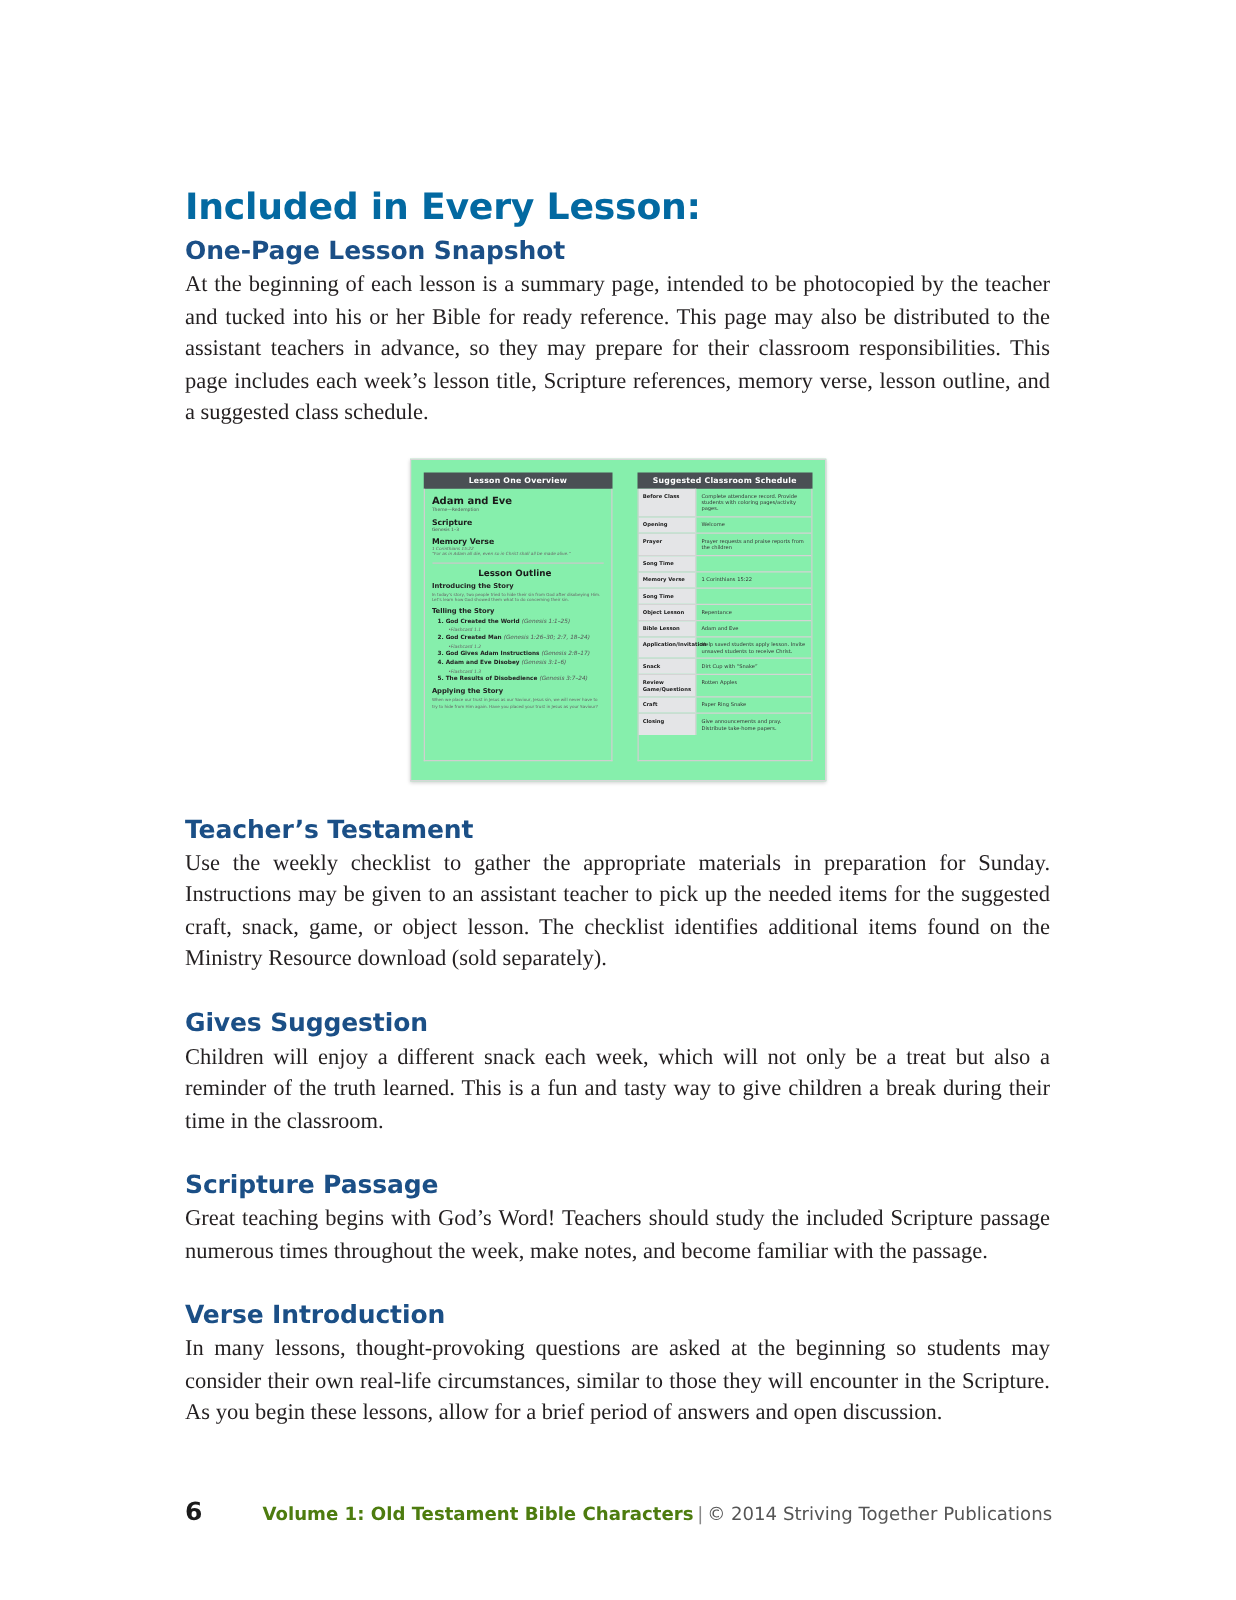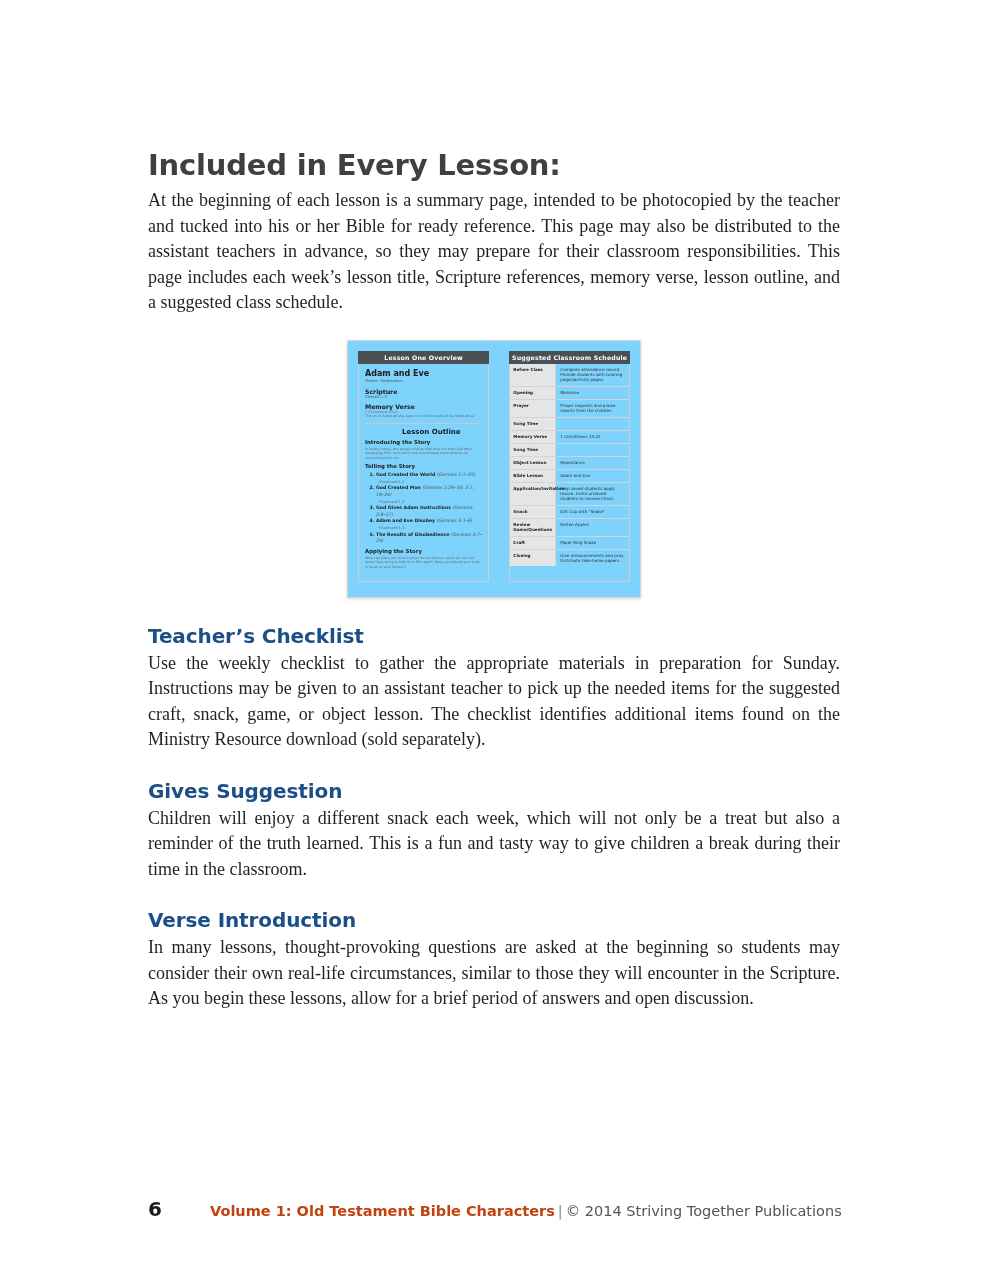--- a/index.html
+++ b/index.html
@@ -24,21 +24,21 @@
   .content {
     position: absolute;
     left: 148px;
     top: 148px;
     width: 692px;
   }
   h1.main-title {
     font-family: "DejaVu Sans", sans-serif;
     font-weight: bold;
     font-size: 29px;
-    color: #404040;
+    color: #0369a1;
     margin: 0 0 6px 0;
     letter-spacing: -0.2px;
   }
   h2.section-head {
     font-family: "DejaVu Sans", sans-serif;
     font-weight: bold;
     font-size: 20px;
     color: #1b4f86;
     margin: 0 0 3px 0;
     letter-spacing: -0.1px;
@@ -55,23 +55,23 @@
     color: #231f20;
   }
 
   
   .figure-wrap {
     margin-top: 24px;
     display: flex;
     justify-content: center;
   }
   .figure {
-    width: 294px;
+    width: 333px;
     height: 258px;
-    background: #7dd3fc;
+    background: #86efac;
     border: 1px solid #d7d7d7;
     box-shadow: 0 1px 3px rgba(0,0,0,0.18);
     padding: 10px;
     box-sizing: border-box;
     display: flex;
     gap: 20px;
   }
   .fig-col-left { width: 160px; }
   .fig-col-right { width: 147px; }
   .fig-header {
@@ -203,32 +203,33 @@
   .page-number {
     font-size: 20px;
     font-weight: bold;
     color: #1a1a1a;
     width: 62px;
   }
   .footer-text {
     font-size: 14.5px;
     color: #3b3b3b;
   }
-  .footer-text .bold { font-weight: bold; color: #c2410c; }
+  .footer-text .bold { font-weight: bold; color: #4d7c0f; }
   .footer-text .sep { color: #8a8a8a; padding: 0 3px; }
   .footer-text .light { color: #555; }
 </style>
 </head>
 <body>
 
 <div class="page">
   <div class="content">
 
     <h1 class="main-title">Included in Every Lesson:</h1>
 
+    <h2 class="section-head">One-Page Lesson Snapshot</h2>
     <p class="body-text">At the beginning of each lesson is a summary page, intended to be photocopied by the teacher and tucked into his or her Bible for ready reference. This page may also be distributed to the assistant teachers in advance, so they may prepare for their classroom responsibilities. This page includes each week’s lesson title, Scripture references, memory verse, lesson outline, and a suggested class schedule.</p>
 
     <div class="figure-wrap">
       <div class="figure">
 
         <div class="fig-col-left">
           <div class="fig-header">Lesson One Overview</div>
           <div class="fig-left-body">
             <div class="fig-title">Adam and Eve</div>
             <div class="fig-sub">Theme—Redemption</div>
@@ -333,29 +334,33 @@
               <div class="sched-label">Closing</div>
               <div class="sched-val">Give announcements and pray. Distribute take-home papers.</div>
             </div>
           </div>
         </div>
 
       </div>
     </div>
 
     <div class="section-block">
-      <h2 class="section-head">Teacher’s Checklist</h2>
+      <h2 class="section-head">Teacher’s Testament</h2>
       <p class="body-text">Use the weekly checklist to gather the appropriate materials in preparation for Sunday. Instructions may be given to an assistant teacher to pick up the needed items for the suggested craft, snack, game, or object lesson. The checklist identifies additional items found on the Ministry Resource download (sold separately).</p>
     </div>
 
     <div class="section-block">
       <h2 class="section-head">Gives Suggestion</h2>
       <p class="body-text">Children will enjoy a different snack each week, which will not only be a treat but also a reminder of the truth learned. This is a fun and tasty way to give children a break during their time in the classroom.</p>
     </div>
 
+    <div class="section-block">
+      <h2 class="section-head">Scripture Passage</h2>
+      <p class="body-text">Great teaching begins with God’s Word! Teachers should study the included Scripture passage numerous times throughout the week, make notes, and become familiar with the passage.</p>
+    </div>
 
     <div class="section-block">
       <h2 class="section-head">Verse Introduction</h2>
       <p class="body-text">In many lessons, thought-provoking questions are asked at the beginning so students may consider their own real-life circumstances, similar to those they will encounter in the Scripture. As you begin these lessons, allow for a brief period of answers and open discussion.</p>
     </div>
 
   </div>
 
   <div class="footer">
     <div class="page-number">6</div>

